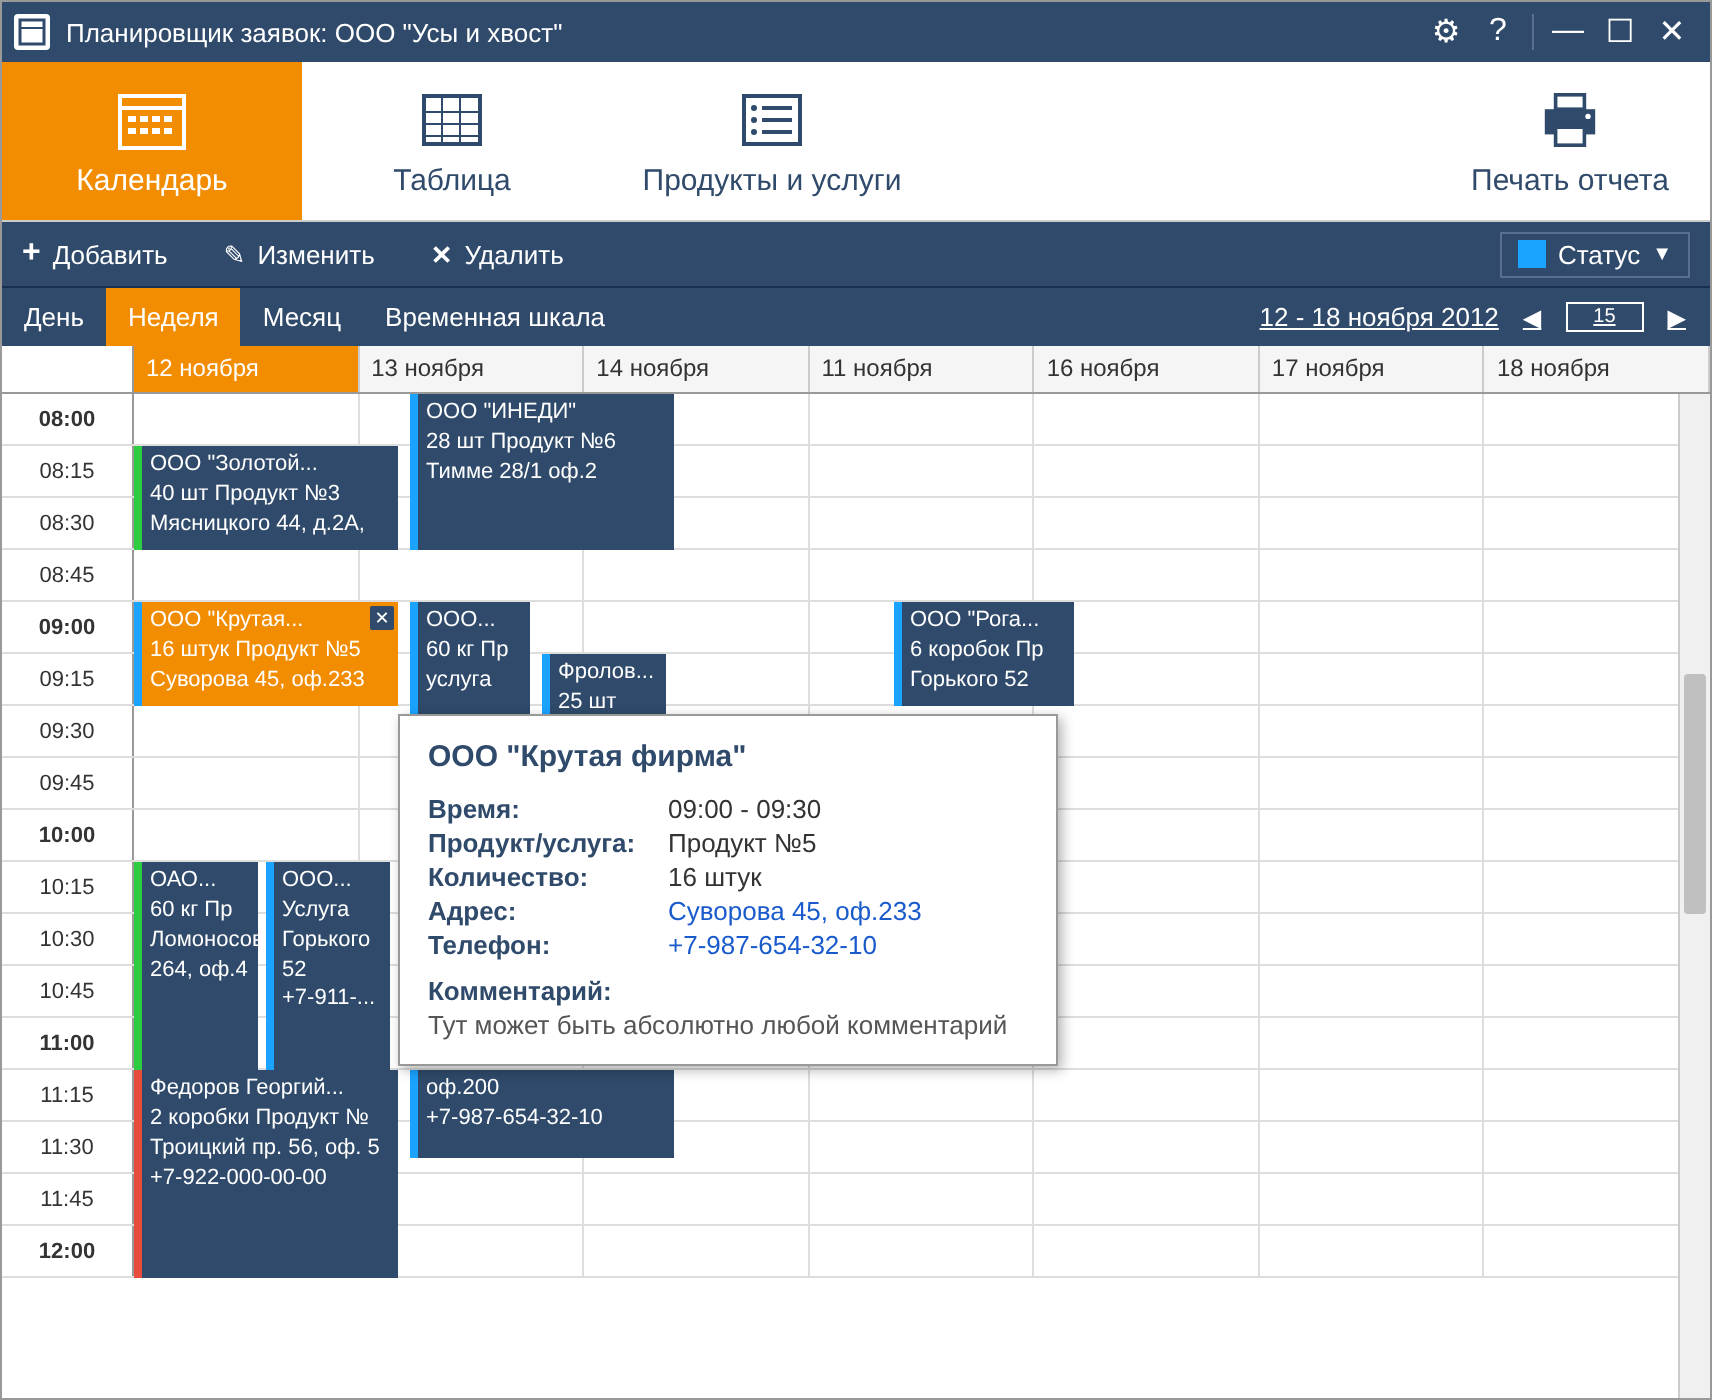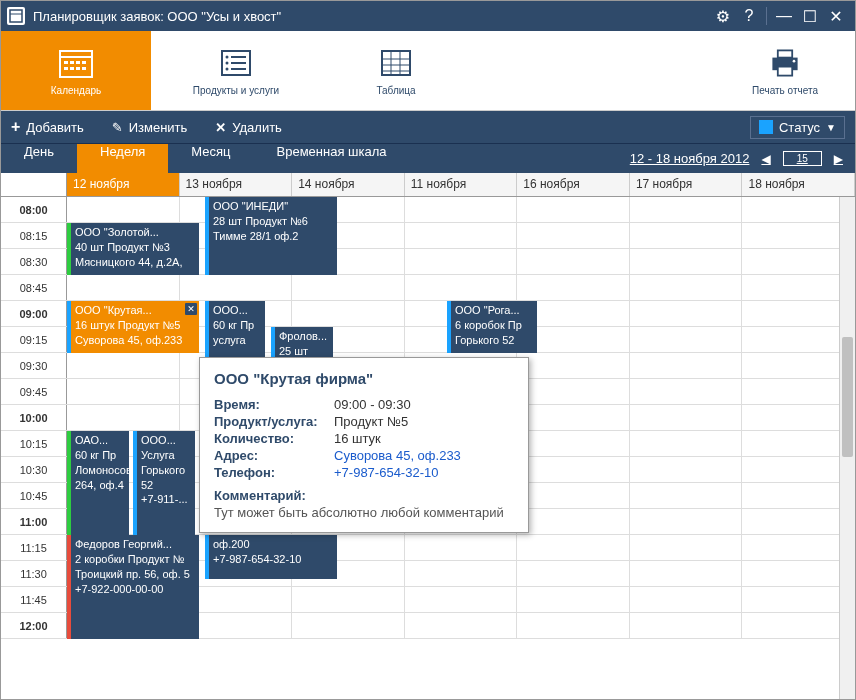--- a/index.html
+++ b/index.html
@@ -5,34 +5,34 @@
 * { margin: 0; padding: 0; box-sizing: border-box; font-family: Arial, sans-serif; }
 body { width: 856px; height: 700px; overflow: hidden; background: #fff; border: 1px solid #999; }
 
 .titlebar { height: 30px; background: #2f4a6a; color: #fff; display: flex; align-items: center; padding: 0 6px; font-size: 13px; }
 .titlebar .app-icon { width: 18px; height: 18px; background: #fff; margin-right: 8px; display:flex; align-items:center; justify-content:center; border-radius:2px;}
 .titlebar .app-icon svg { width:14px; height:14px; }
 .titlebar .title { flex: 1; }
 .titlebar .winbtn { width: 26px; text-align: center; font-size: 16px; cursor: pointer; }
 
 .maintabs { height: 80px; background: #fff; display: flex; align-items: stretch; border-bottom: 1px solid #ccc; }
-.maintab { width: 150px; display: flex; flex-direction: column; align-items: center; justify-content: center; color: #2f4a6a; font-size: 10px; gap: 4px; }
+.maintab { width: 150px; display: flex; flex-direction: column; align-items: center; justify-content: center; color: #2f4a6a; font-size: 15px; gap: 4px; }
 .maintab.active { background: #f28c00; color: #fff; }
 .maintab .ic { width: 36px; height: 36px; display:flex; align-items:center; justify-content:center; }
 .maintab-spacer { flex: 1; }
 .maintab.print { width: 140px; }
 
 .actionbar { height: 32px; background: #2f4a6a; color: #fff; display: flex; align-items: center; padding: 0 10px; font-size: 13px; gap: 28px; }
 .actionbar .act { display: flex; align-items: center; gap: 6px; cursor: pointer; }
 .actionbar .spacer { flex: 1; }
 .status-btn { display: flex; align-items: center; gap: 6px; border: 1px solid #5a7090; padding: 3px 8px; cursor:pointer; }
 .status-sq { width: 14px; height: 14px; background: #1aa3ff; }
 
 .viewbar { height: 30px; background: #2f4a6a; color: #fff; display: flex; align-items: stretch; font-size: 13px; border-top: 1px solid #1a3050; }
-.viewbar .vbtn { padding: 0 23px; display: flex; align-items: flex-start; cursor: pointer; }
+.viewbar .vbtn { padding: 0 11px; display: flex; align-items: center; cursor: pointer; }
 .viewbar .vbtn.active { background: #f28c00; }
 .viewbar .spacer { flex: 1; }
 .viewbar .range { display: flex; align-items: center; padding-right: 6px; gap: 6px; text-decoration: underline; }
 .navarrow { padding: 0 6px; cursor: pointer; font-size: 12px; }
 
 .dayheader { height: 24px; display: flex; border-bottom: 1px solid #999; font-size: 12px; }
 .dayheader .timecol { width: 66px; border-right: 1px solid #999; }
 .dayheader .daycol { flex: 1; border-right: 1px solid #ccc; padding: 4px 6px; color: #333; background: #f5f5f5; }
 .dayheader .daycol.active { background: #f28c00; color: #fff; }
 
@@ -93,47 +93,47 @@
             <rect x="24" y="16" width="4" height="3"></rect>
             <rect x="6" y="22" width="4" height="3"></rect>
             <rect x="12" y="22" width="4" height="3"></rect>
             <rect x="18" y="22" width="4" height="3"></rect>
             <rect x="24" y="22" width="4" height="3"></rect>
           </g>
         </svg>
       </div>
     <span>Календарь</span>
   </div>
+  <div class="maintab">
+    <div class="ic">
+        <svg width="36" height="36" viewBox="0 0 36 36">
+          <rect x="4" y="6" width="28" height="24" fill="none" stroke="#2f4a6a" stroke-width="2"></rect>
+          <line x1="4" y1="14" x2="32" y2="14" stroke="#2f4a6a"></line>
+          <line x1="4" y1="20" x2="32" y2="20" stroke="#2f4a6a"></line>
+          <line x1="4" y1="26" x2="32" y2="26" stroke="#2f4a6a"></line>
+          <line x1="13" y1="6" x2="13" y2="30" stroke="#2f4a6a"></line>
+          <line x1="22" y1="6" x2="22" y2="30" stroke="#2f4a6a"></line>
+        </svg>
+      </div>
+    <span>Таблица</span>
+  </div>
   <div class="maintab" style="width:170px">
     <div class="ic">
         <svg width="36" height="36" viewBox="0 0 36 36">
           <rect x="4" y="6" width="28" height="24" fill="none" stroke="#2f4a6a" stroke-width="2"></rect>
           <circle cx="9" cy="12" r="1.5" fill="#2f4a6a"></circle>
           <line x1="13" y1="12" x2="28" y2="12" stroke="#2f4a6a" stroke-width="2"></line>
           <circle cx="9" cy="18" r="1.5" fill="#2f4a6a"></circle>
           <line x1="13" y1="18" x2="28" y2="18" stroke="#2f4a6a" stroke-width="2"></line>
           <circle cx="9" cy="24" r="1.5" fill="#2f4a6a"></circle>
           <line x1="13" y1="24" x2="28" y2="24" stroke="#2f4a6a" stroke-width="2"></line>
         </svg>
       </div>
     <span>Продукты и услуги</span>
   </div>
-  <div class="maintab">
-    <div class="ic">
-        <svg width="36" height="36" viewBox="0 0 36 36">
-          <rect x="4" y="6" width="28" height="24" fill="none" stroke="#2f4a6a" stroke-width="2"></rect>
-          <line x1="4" y1="14" x2="32" y2="14" stroke="#2f4a6a"></line>
-          <line x1="4" y1="20" x2="32" y2="20" stroke="#2f4a6a"></line>
-          <line x1="4" y1="26" x2="32" y2="26" stroke="#2f4a6a"></line>
-          <line x1="13" y1="6" x2="13" y2="30" stroke="#2f4a6a"></line>
-          <line x1="22" y1="6" x2="22" y2="30" stroke="#2f4a6a"></line>
-        </svg>
-      </div>
-    <span>Таблица</span>
-  </div>
   <div class="maintab-spacer"></div>
   <div class="maintab print">
     <div class="ic">
         <svg width="40" height="36" viewBox="0 0 40 36">
           <rect x="6" y="12" width="28" height="14" fill="#2f4a6a"></rect>
           <rect x="12" y="4" width="16" height="8" fill="none" stroke="#2f4a6a" stroke-width="2"></rect>
           <rect x="12" y="22" width="16" height="10" fill="#fff" stroke="#2f4a6a" stroke-width="2"></rect>
           <circle cx="30" cy="16" r="1.5" fill="#fff"></circle>
         </svg>
       </div>

